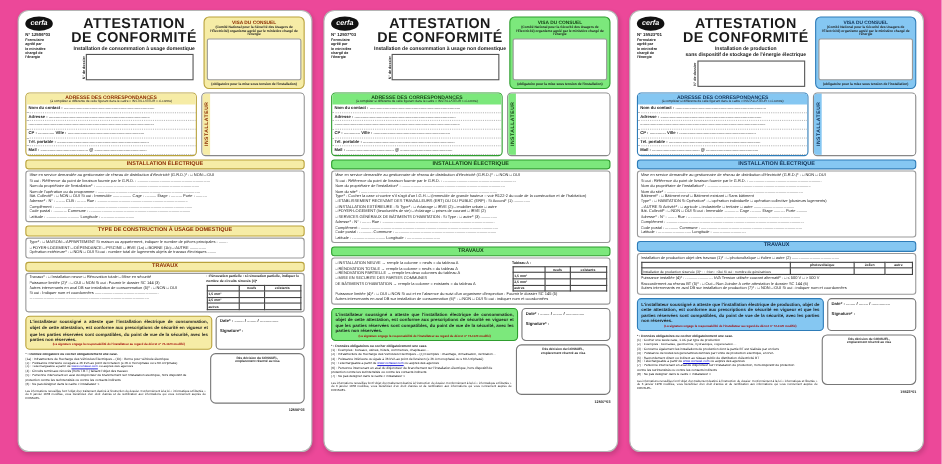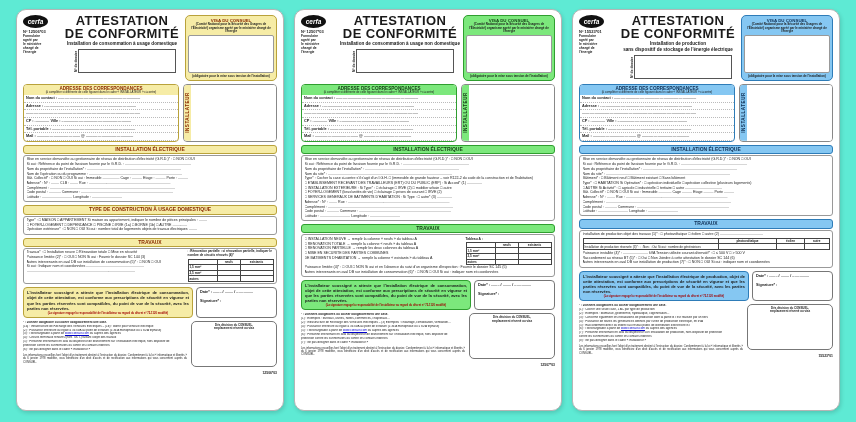--- a/index.html
+++ b/index.html
@@ -1,17 +1,17 @@
 <!DOCTYPE html>
 <html><head>
 <meta charset="utf-8">
 <style>
   html,body{margin:0;padding:0;}
   body{width:856px;height:422px;background:#ffffff;font-family:"Liberation Sans",sans-serif;color:#1a1a1a;overflow:hidden;}
-  .canvas{position:relative;width:856px;height:422px;background:#5eead4;}
+  .canvas{position:relative;width:856px;height:422px;background:#ec4899;}
   .form-page{position:absolute;top:9px;width:268px;height:402px;background:#ffffff;border:1.5px solid #b5b5b5;border-radius:10px;padding:5px 6px;box-sizing:border-box;box-shadow:1px 2px 4px rgba(0,0,0,0.15);}
   #p1{left:16px}#p2{left:294px}#p3{left:572px}
 
   .page-head{display:flex;gap:3px;align-items:flex-start;}
   .cerfa-col{width:36px;flex:none;}
   .cerfa-oval{width:25px;height:13px;background:#111;border-radius:50%;color:#fff;font-style:italic;font-weight:bold;font-size:6.5px;display:flex;align-items:center;justify-content:center;}
   .cerfa-no{font-weight:bold;font-size:4px;margin-top:1px;}
   .side-line{font-size:3.3px;line-height:4.1px;font-weight:bold;}
   .title-col{flex:1;text-align:center;min-width:0;}
   .title{font-size:13px;font-weight:bold;letter-spacing:0.4px;line-height:12.5px;}

